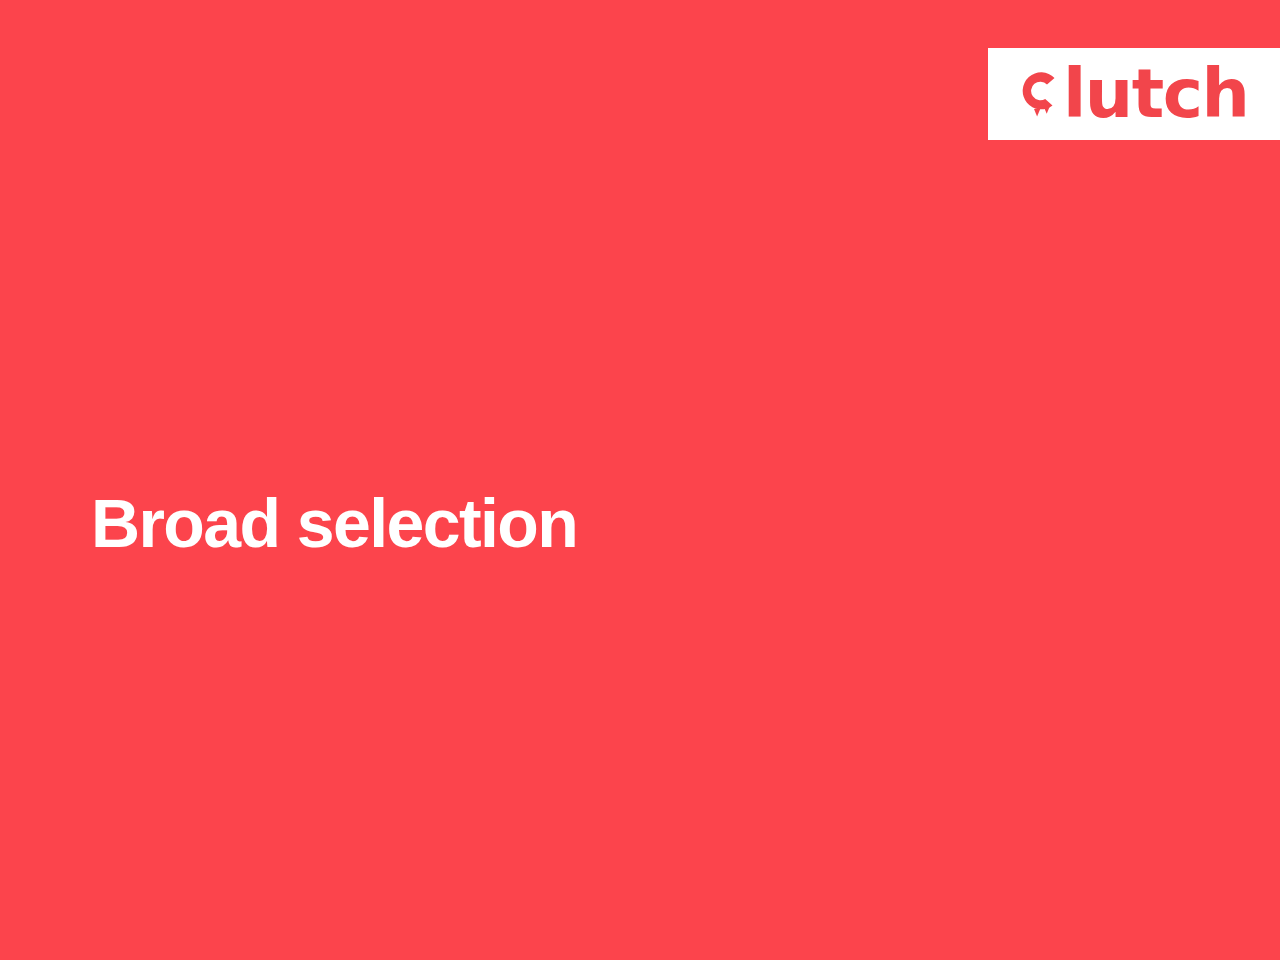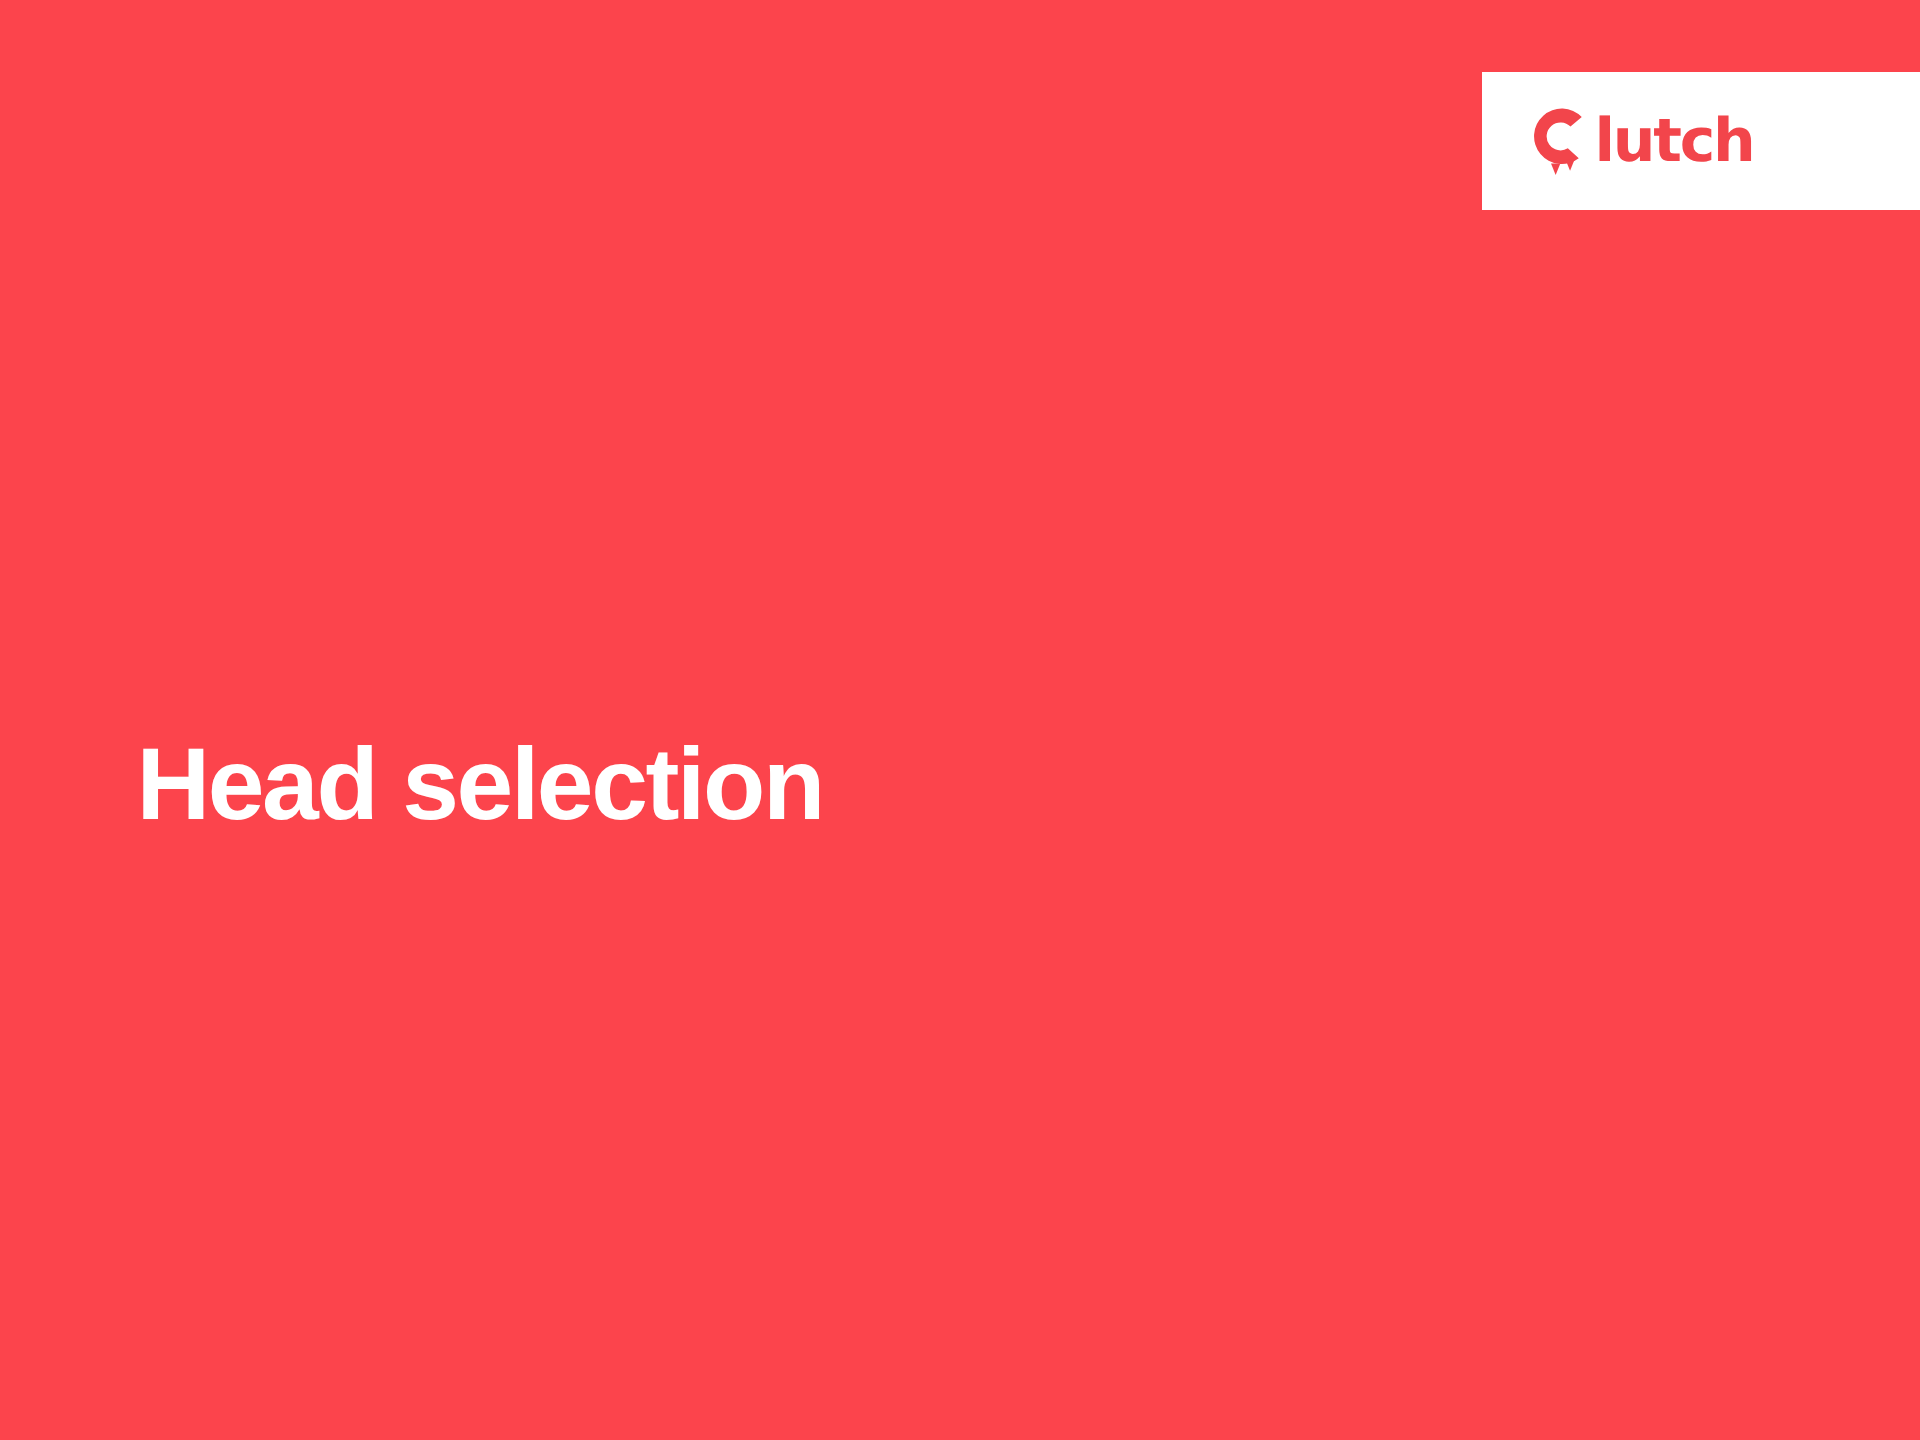--- a/index.html
+++ b/index.html
@@ -46,21 +46,21 @@
   #logo-mark {
     width: 48px;
     height: 58px;
     flex: 0 0 auto;
     display: block;
   }
 
   #logo-wordmark {
     font-family: "DejaVu Sans", sans-serif;
     font-weight: 700;
-    font-size: 40px;
+    font-size: 68px;
     line-height: 1;
     letter-spacing: -1.5px;
     color: #f2454b;
     margin-left: 1px;
     white-space: nowrap;
   }
 
   
   #eyebrow {
     position: absolute;
@@ -117,18 +117,18 @@
                  A9.3 9.3 0 1 1 33.0 19.4 Z" fill="#f2454b"></path>
 
         <path d="M20.0 44.0 L26.2 44.0 L23.1 51.6 Z" fill="#f2454b"></path>
         <path d="M29.6 41.2 L35.8 41.2 L32.7 48.8 Z" fill="#f2454b"></path>
       </svg>
       <span id="logo-wordmark">lutch</span>
     </div>
   </div>
 
 
-  <h1 id="headline">Head selection</h1>
+  <h1 id="headline">Broad selection</h1>
 
   <div id="subhead">
   </div>
 
 </div>
 
 </body></html>

